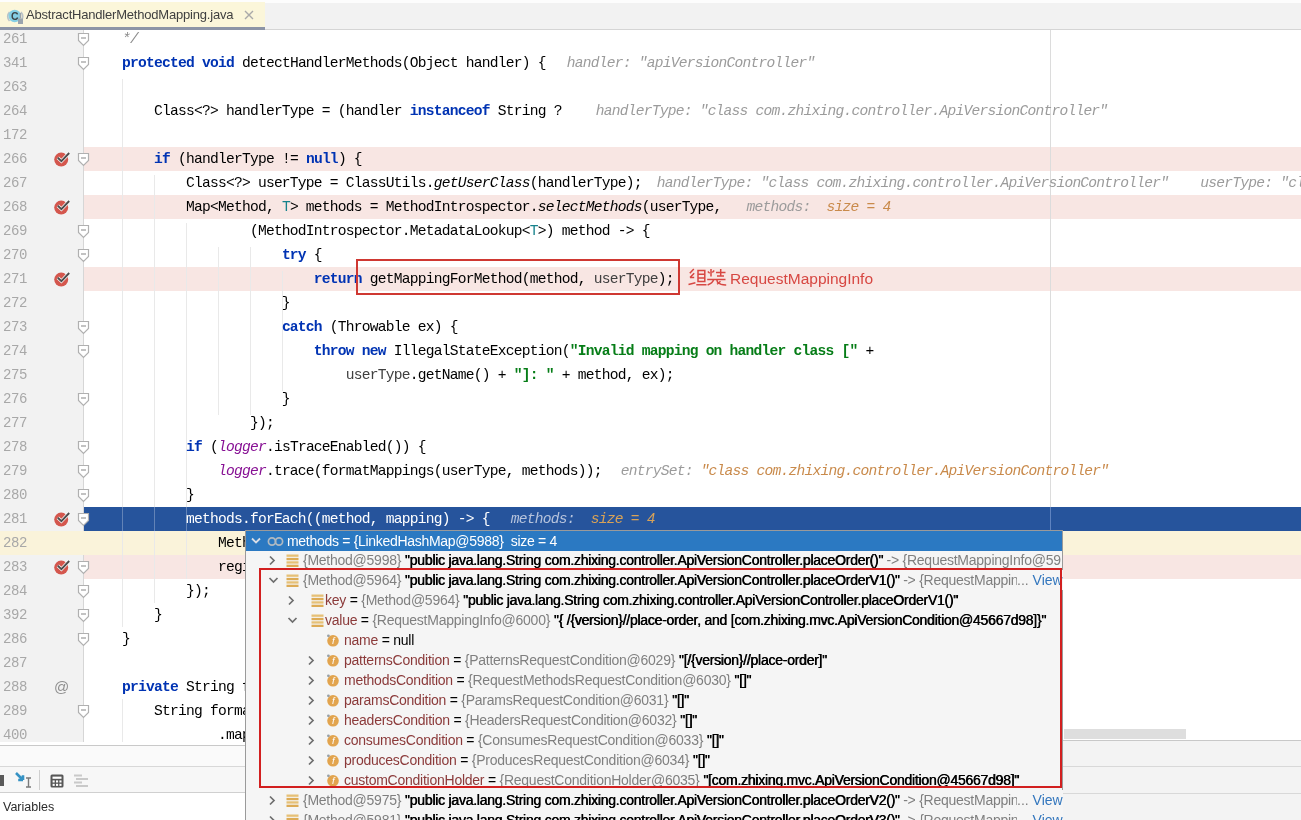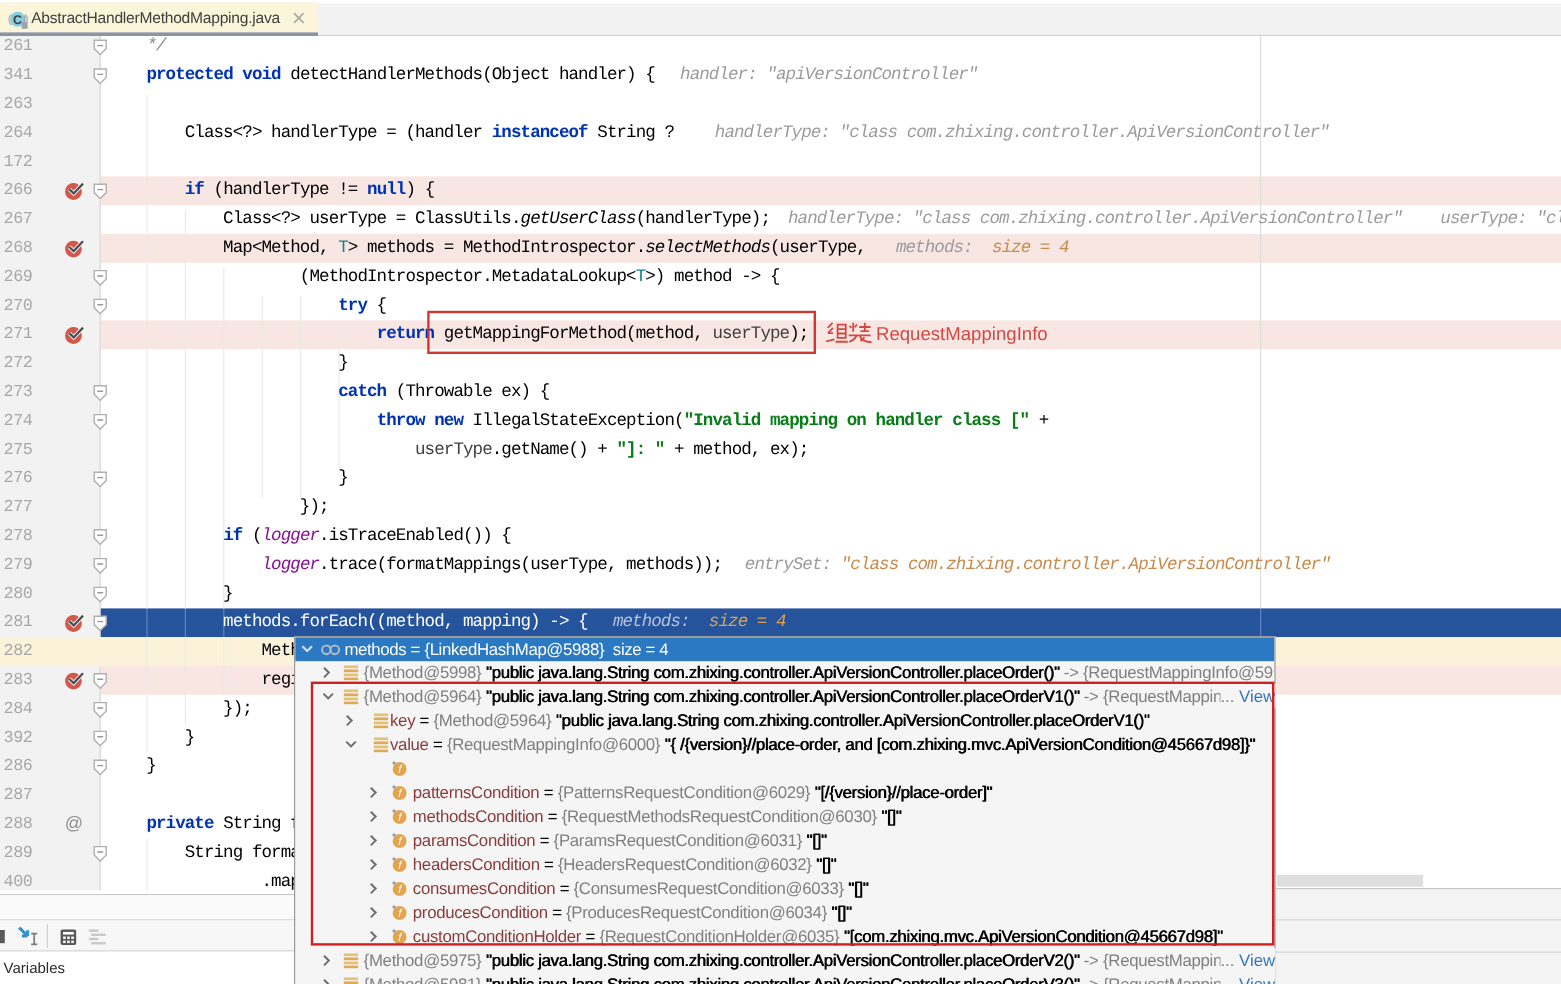--- a/index.html
+++ b/index.html
@@ -339,20 +339,21 @@
           <rect x="0.5" y="7.3" width="12" height="2.3" fill="#e6c076"></rect>
           <rect x="0.5" y="10.7" width="12" height="2.3"></rect>
         </g>
       </svg>
 <div class="prow" style="left:80px;top:80px;width:736px;z-index:41"><span class="pm">value</span> = <span class="pg">{RequestMappingInfo@6000} </span><span class="pv">"{ /{version}//place-order, and [com.zhixing.mvc.ApiVersionCondition@45667d98]}"</span></div>
 <svg class="abs" style="left:81px;top:103.5px;z-index:41" width="14" height="13" viewBox="0 0 14 13">
 <circle cx="7" cy="6.8" r="5.8" fill="#e2a44e"></circle>
 <text x="7.2" y="10.2" font-size="9.5" font-style="italic" fill="#fff" text-anchor="middle" font-family="Liberation Sans">f</text>
 <circle cx="2.4" cy="1.8" r="1.4" fill="#97a0a6"></circle>
       </svg>
+<div class="prow" style="left:99px;top:100px;width:717px;z-index:41"><span class="pm">name</span> = null</div>
 <svg class="abs" style="left:63px;top:125px;z-index:41" width="7" height="11" viewBox="0 0 7 11">
         <path d="M1 1.5 L5 5.5 L1 9.5" stroke="#6e6e6e" stroke-width="1.7" fill="none"></path>
       </svg>
 <svg class="abs" style="left:81px;top:123.5px;z-index:41" width="14" height="13" viewBox="0 0 14 13">
 <circle cx="7" cy="6.8" r="5.8" fill="#e2a44e"></circle>
 <text x="7.2" y="10.2" font-size="9.5" font-style="italic" fill="#fff" text-anchor="middle" font-family="Liberation Sans">f</text>
 <circle cx="2.4" cy="1.8" r="1.4" fill="#97a0a6"></circle>
       </svg>
 <div class="prow" style="left:99px;top:120px;width:717px;z-index:41"><span class="pm">patternsCondition</span> = <span class="pg">{PatternsRequestCondition@6029} </span><span class="pv">"[/{version}//place-order]"</span></div>
 <svg class="abs" style="left:63px;top:145px;z-index:41" width="7" height="11" viewBox="0 0 7 11">

